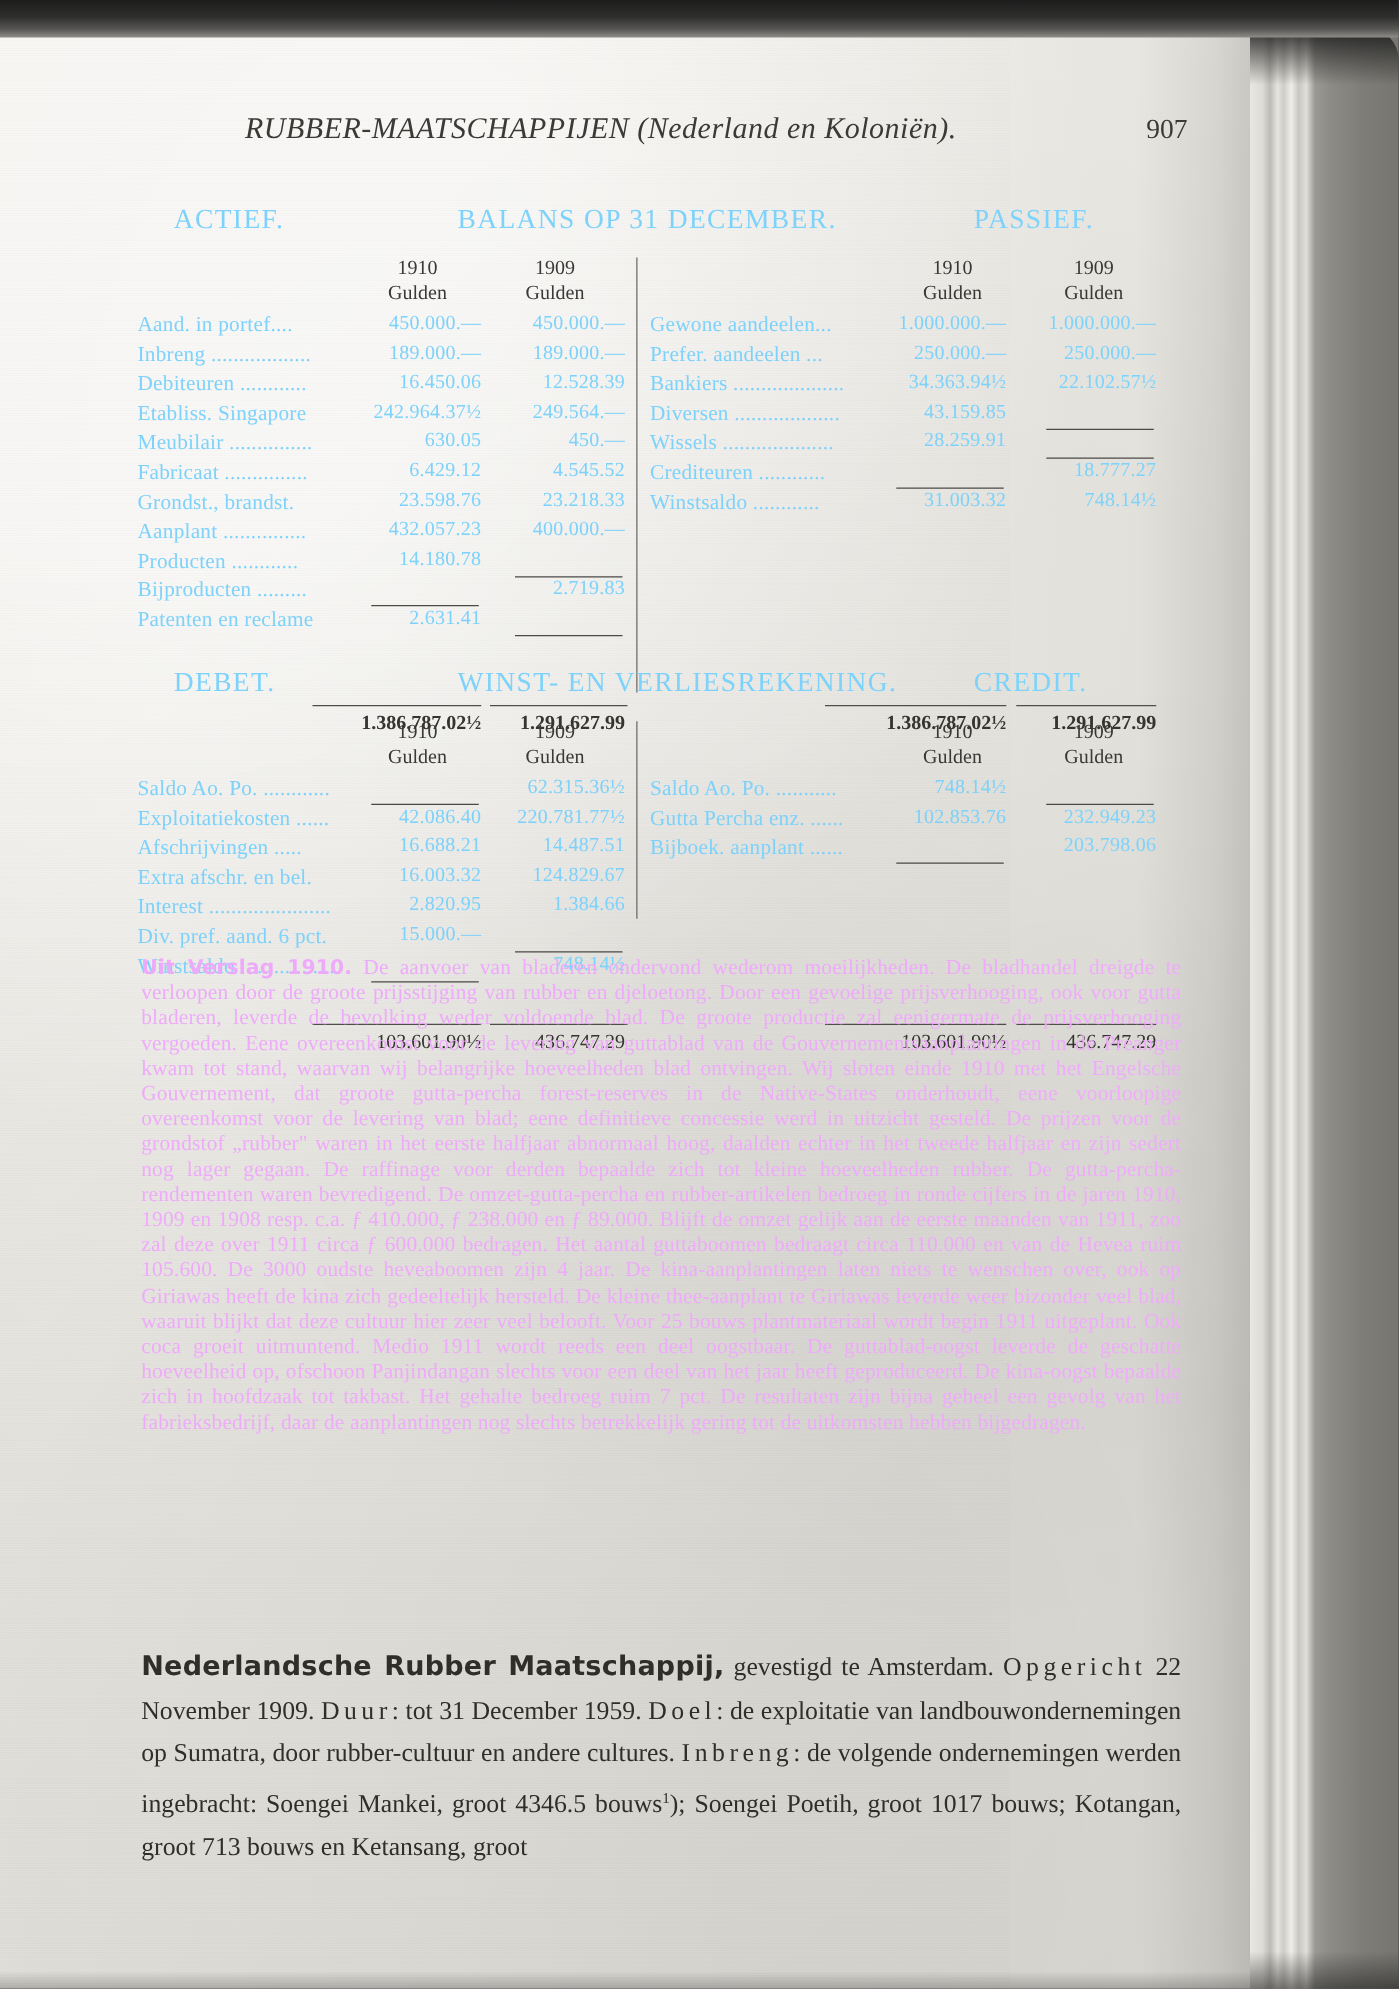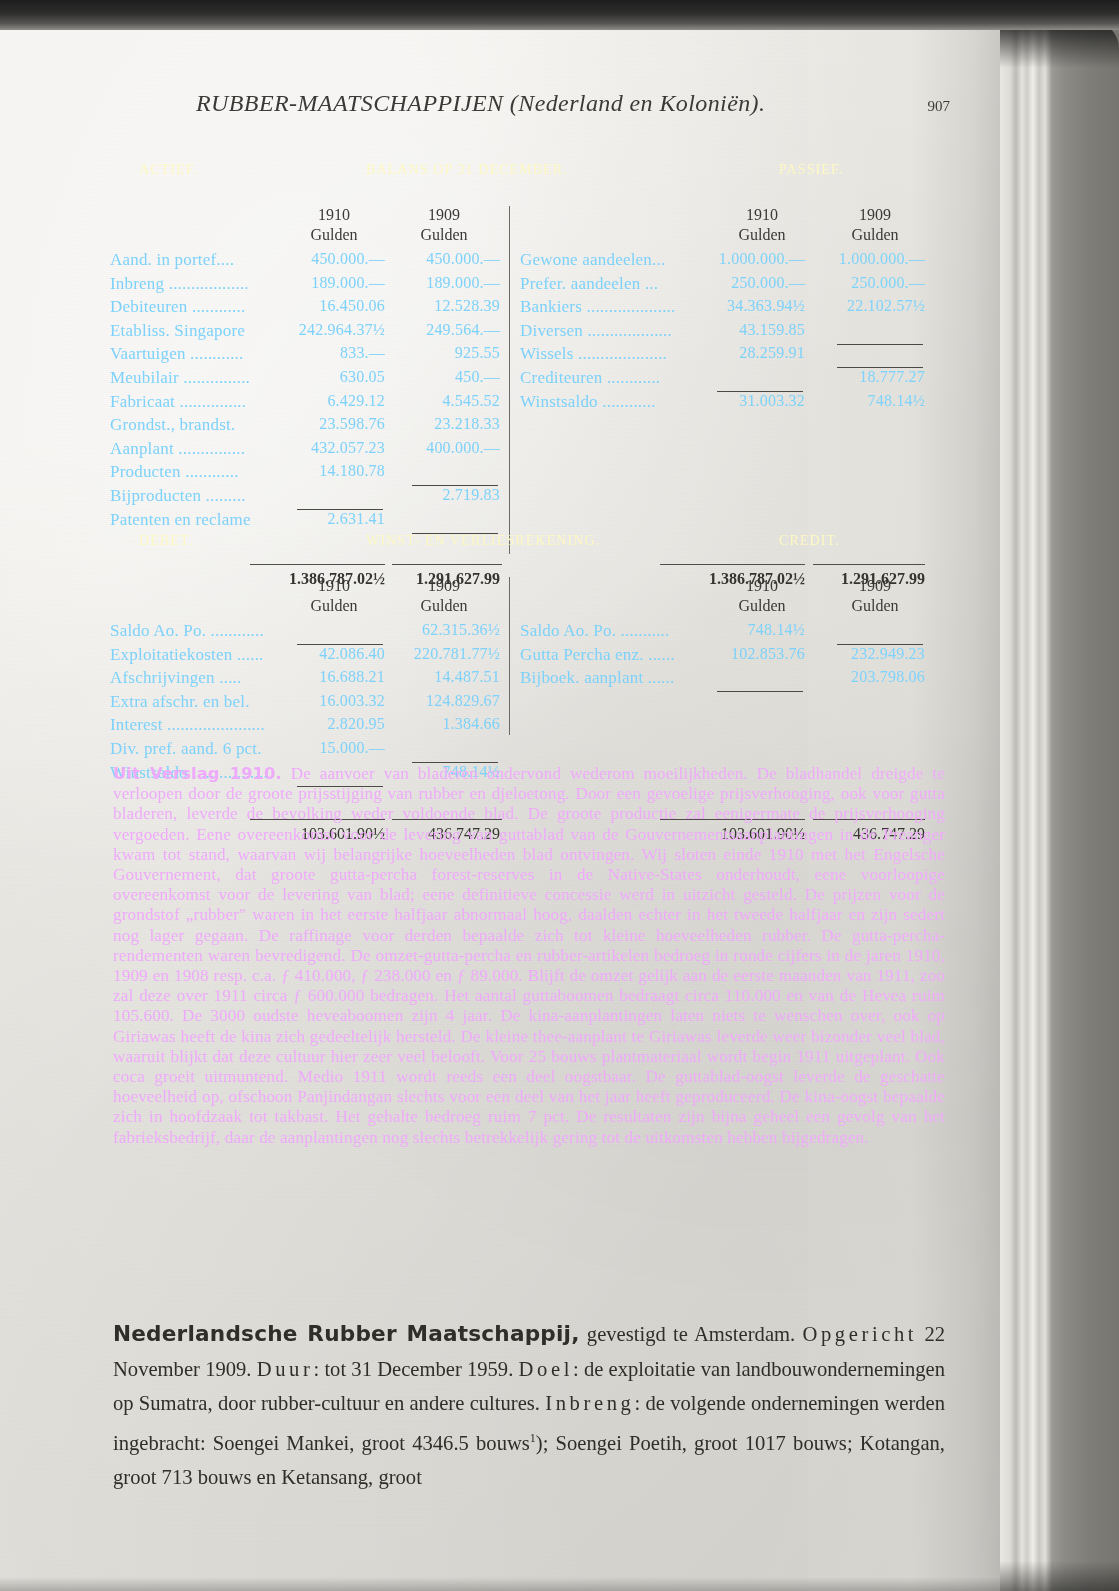--- a/index.html
+++ b/index.html
@@ -100,34 +100,34 @@
   #runhead .title {
     font-family: "Liberation Serif", serif;
     font-style: italic;
     font-size: 24px;
     letter-spacing: .4px;
     color: #3b3a37;
     white-space: nowrap;
   }
   #runhead .folio {
     font-family: "Liberation Serif", serif;
-    font-size: 15px;
+    font-size: 22px;
     color: #3b3a37;
     margin-right: 6px;
   }
 
   
   .acct-block { position: absolute; left: 0; width: 1000px; }
 
   .acct-head {
     position: relative;
     height: 26px;
-    font-size: 14px;
+    font-size: 22px;
     letter-spacing: 1.1px;
-    color: #fef9c3;
+    color: #7dd3fc;
   }
   .acct-head .side-l { position: absolute; left: 139px; }
   .acct-head .center { position: absolute; left: 366px; }
   .acct-head .side-r { position: absolute; left: 779px; }
 
   .yearrow, .unitrow {
     position: relative; height: 20px;
     font-size: 16px; color: #3a3937;
   }
   .yearrow span, .unitrow span {
@@ -312,25 +312,20 @@
             </div>
             <div class="row L">
               <span class="lbl">Debiteuren ............</span>
               <span class="v1">16.450.06</span>
               <span class="v2">12.528.39</span>
             </div>
             <div class="row L">
               <span class="lbl">Etabliss. Singapore</span>
               <span class="v1">242.964.37½</span>
               <span class="v2">249.564.—</span>
-            </div>
-            <div class="row L">
-              <span class="lbl">Vaartuigen ............</span>
-              <span class="v1">833.—</span>
-              <span class="v2">925.55</span>
             </div>
             <div class="row L">
               <span class="lbl">Meubilair ...............</span>
               <span class="v1">630.05</span>
               <span class="v2">450.—</span>
             </div>
             <div class="row L">
               <span class="lbl">Fabricaat ...............</span>
               <span class="v1">6.429.12</span>
               <span class="v2">4.545.52</span>

